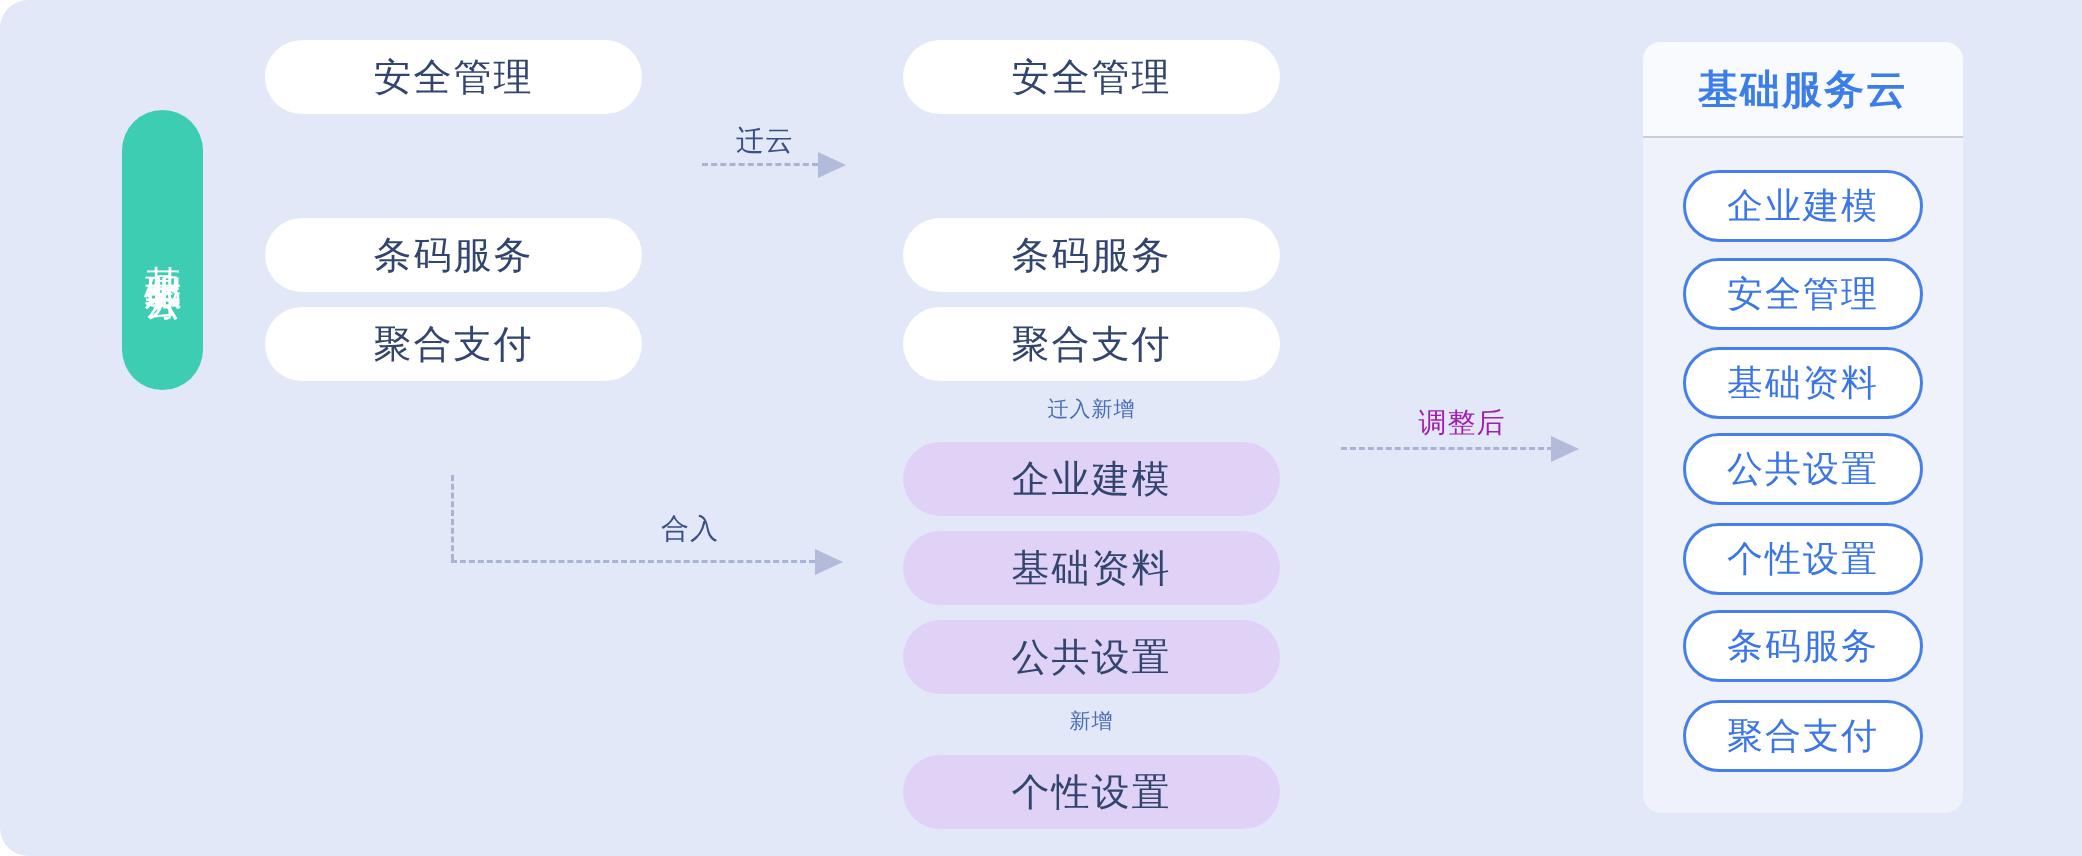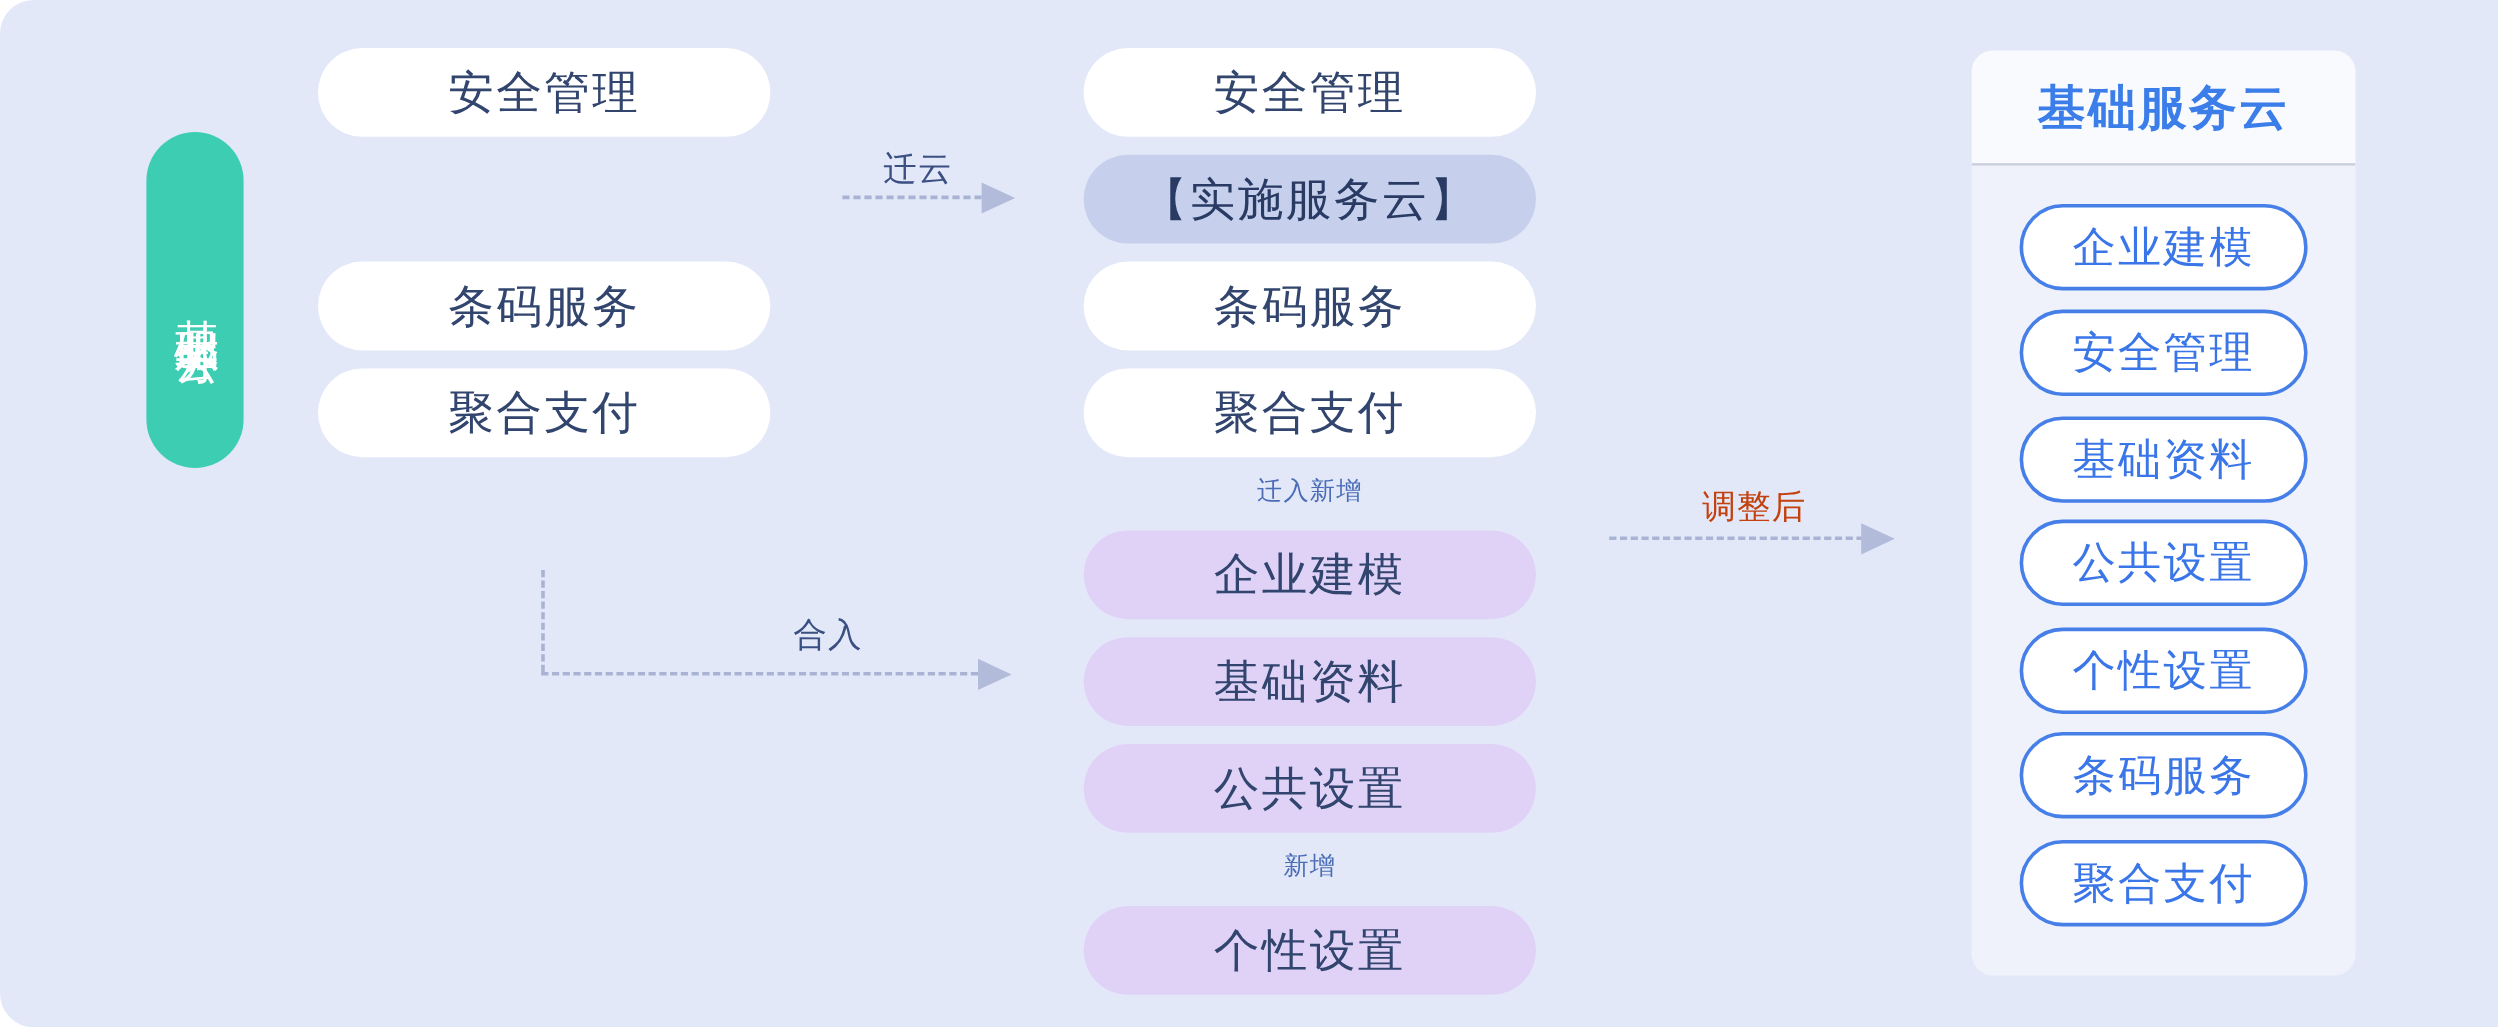--- a/index.html
+++ b/index.html
@@ -42,21 +42,21 @@
   .arrowhead {
     position:absolute; width:0; height:0;
     border-top:13px solid transparent; border-bottom:13px solid transparent;
     border-left:28px solid #B2BBD9;
   }
   .arrow-label {
     position:absolute; width:150px; height:34px;
     display:flex; align-items:center; justify-content:center;
     font-size:28px; color:#3A4F82; letter-spacing:1px;
   }
-  .arrow-label.adjust { color:#c2410c; }
+  .arrow-label.adjust { color:#a21caf; }
 
   
   .result-card {
     position:absolute; left:1643px; top:42px; width:320px; height:771px;
     background:#EFF2FA; border-radius:18px; overflow:hidden;
   }
   .result-header {
     height:94px; background:#F8FAFE; border-bottom:2px solid #C9CEDC;
     display:flex; align-items:center; justify-content:center;
   }
@@ -84,21 +84,20 @@
   <div class="arrow-label" style="left:690px; top:124px">迁云</div>
   <div class="dash-h" style="left:702px; top:163px; width:116px"></div>
   <div class="arrowhead" style="left:818px; top:152px"></div>
 
   <div class="dash-v" style="left:451px; top:475px; height:85px"></div>
   <div class="dash-h" style="left:451px; top:560px; width:364px"></div>
   <div class="arrowhead" style="left:815px; top:549px"></div>
   <div class="arrow-label" style="left:615px; top:512px">合入</div>
 
   <div class="pill col-mid" style="top:40px">安全管理</div>
-  <div class="pill col-mid highlight" style="top:129px">【实施服务云】</div>
   <div class="pill col-mid" style="top:218px">条码服务</div>
   <div class="pill col-mid" style="top:307px">聚合支付</div>
 
   <div class="caption" style="top:391px">迁入新增</div>
 
   <div class="pill col-mid purple" style="top:442px">企业建模</div>
   <div class="pill col-mid purple" style="top:531px">基础资料</div>
   <div class="pill col-mid purple" style="top:620px">公共设置</div>
 
   <div class="caption" style="top:703px">新增</div>

